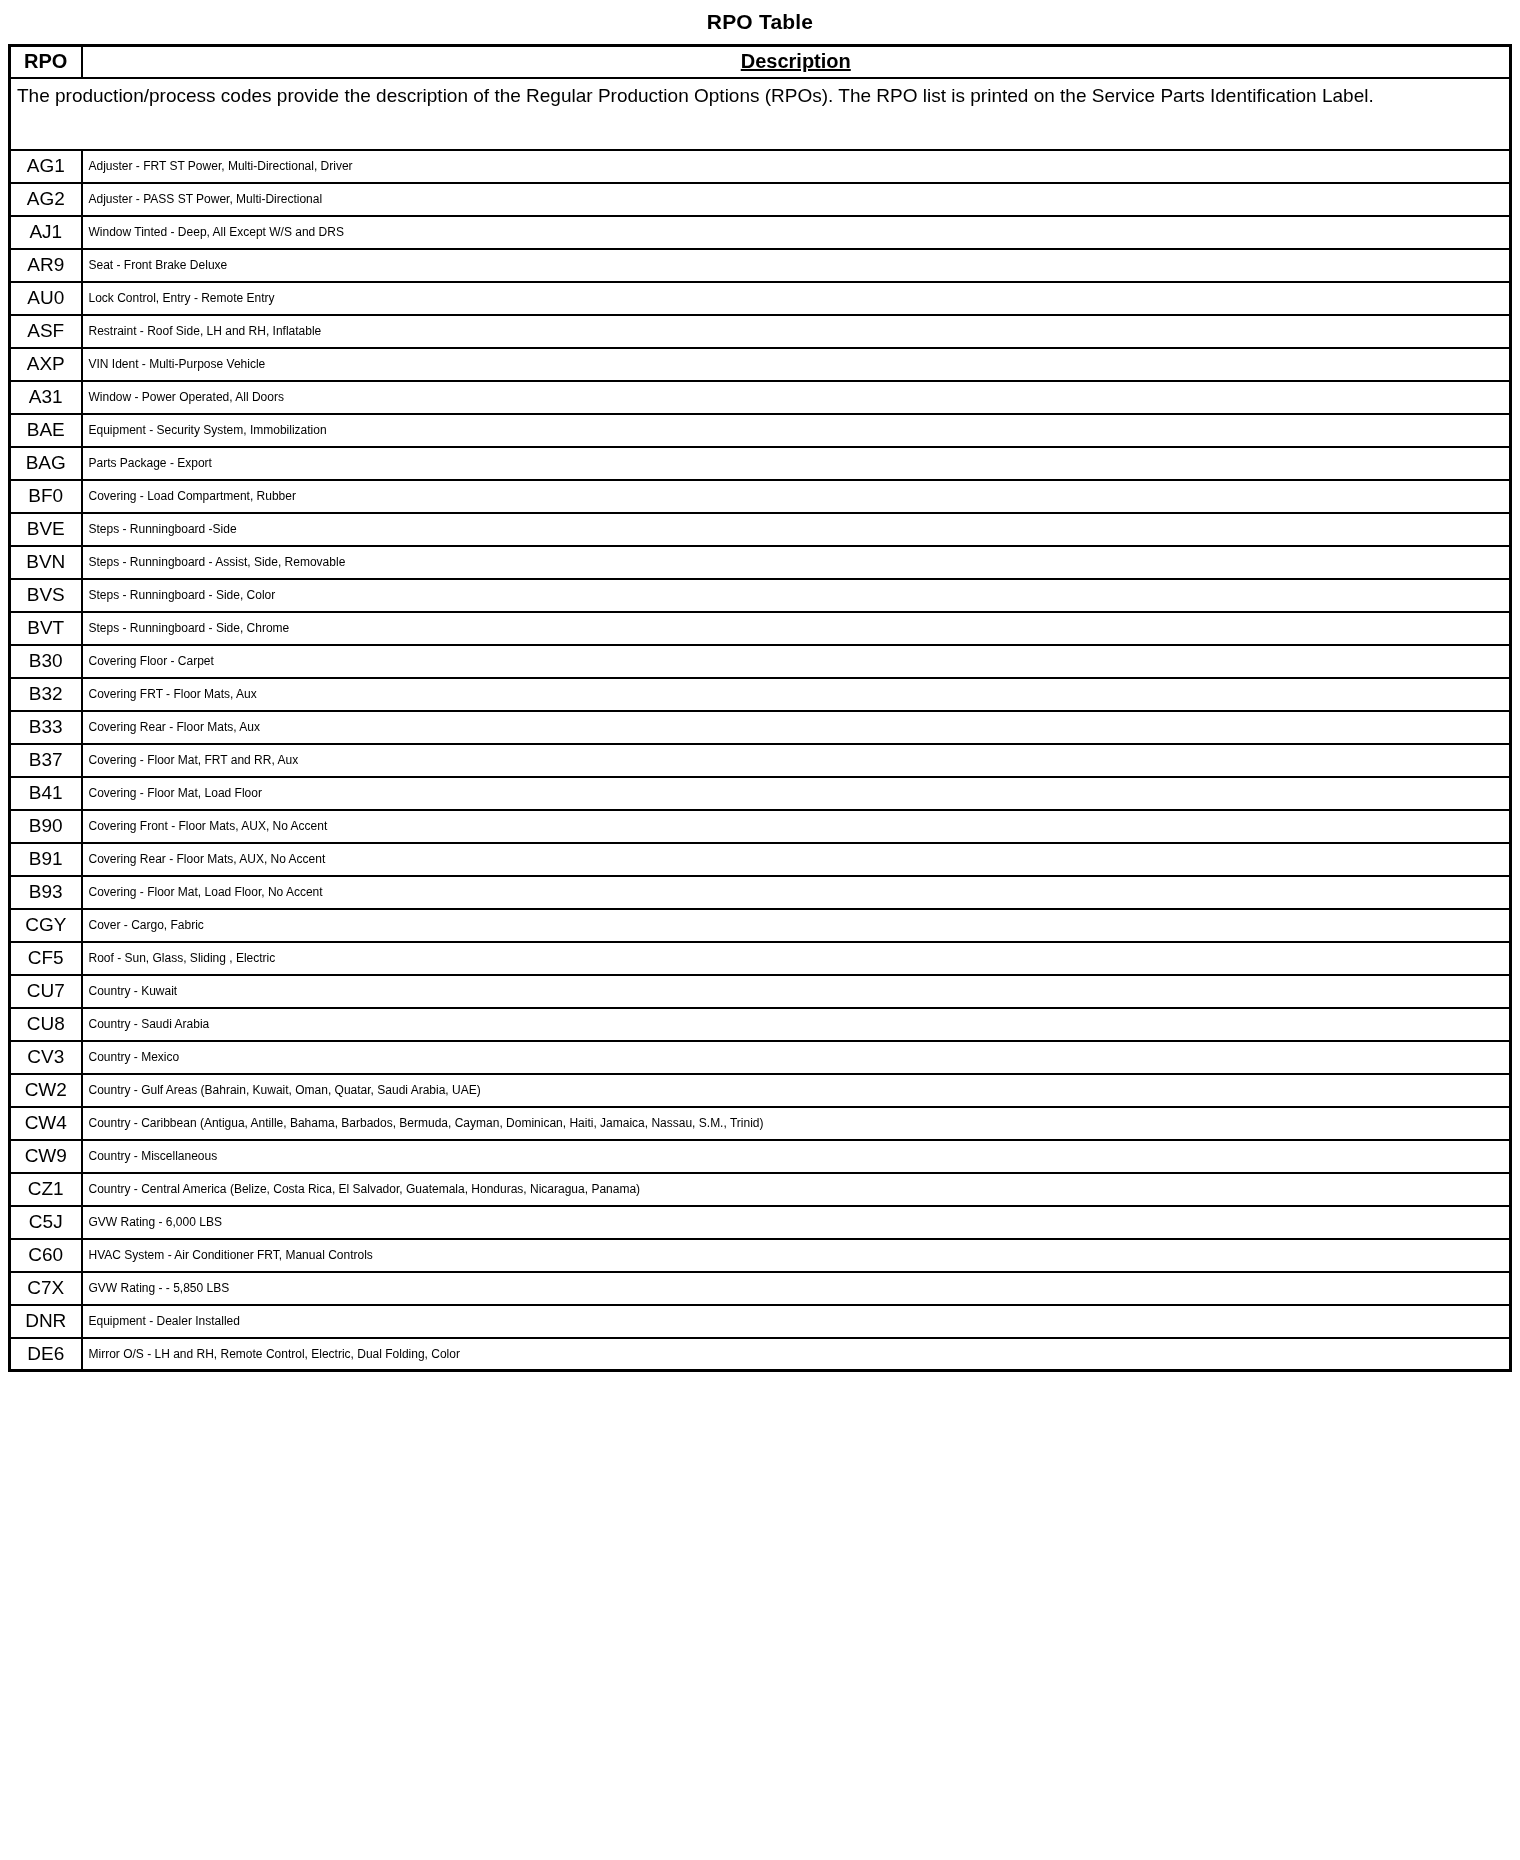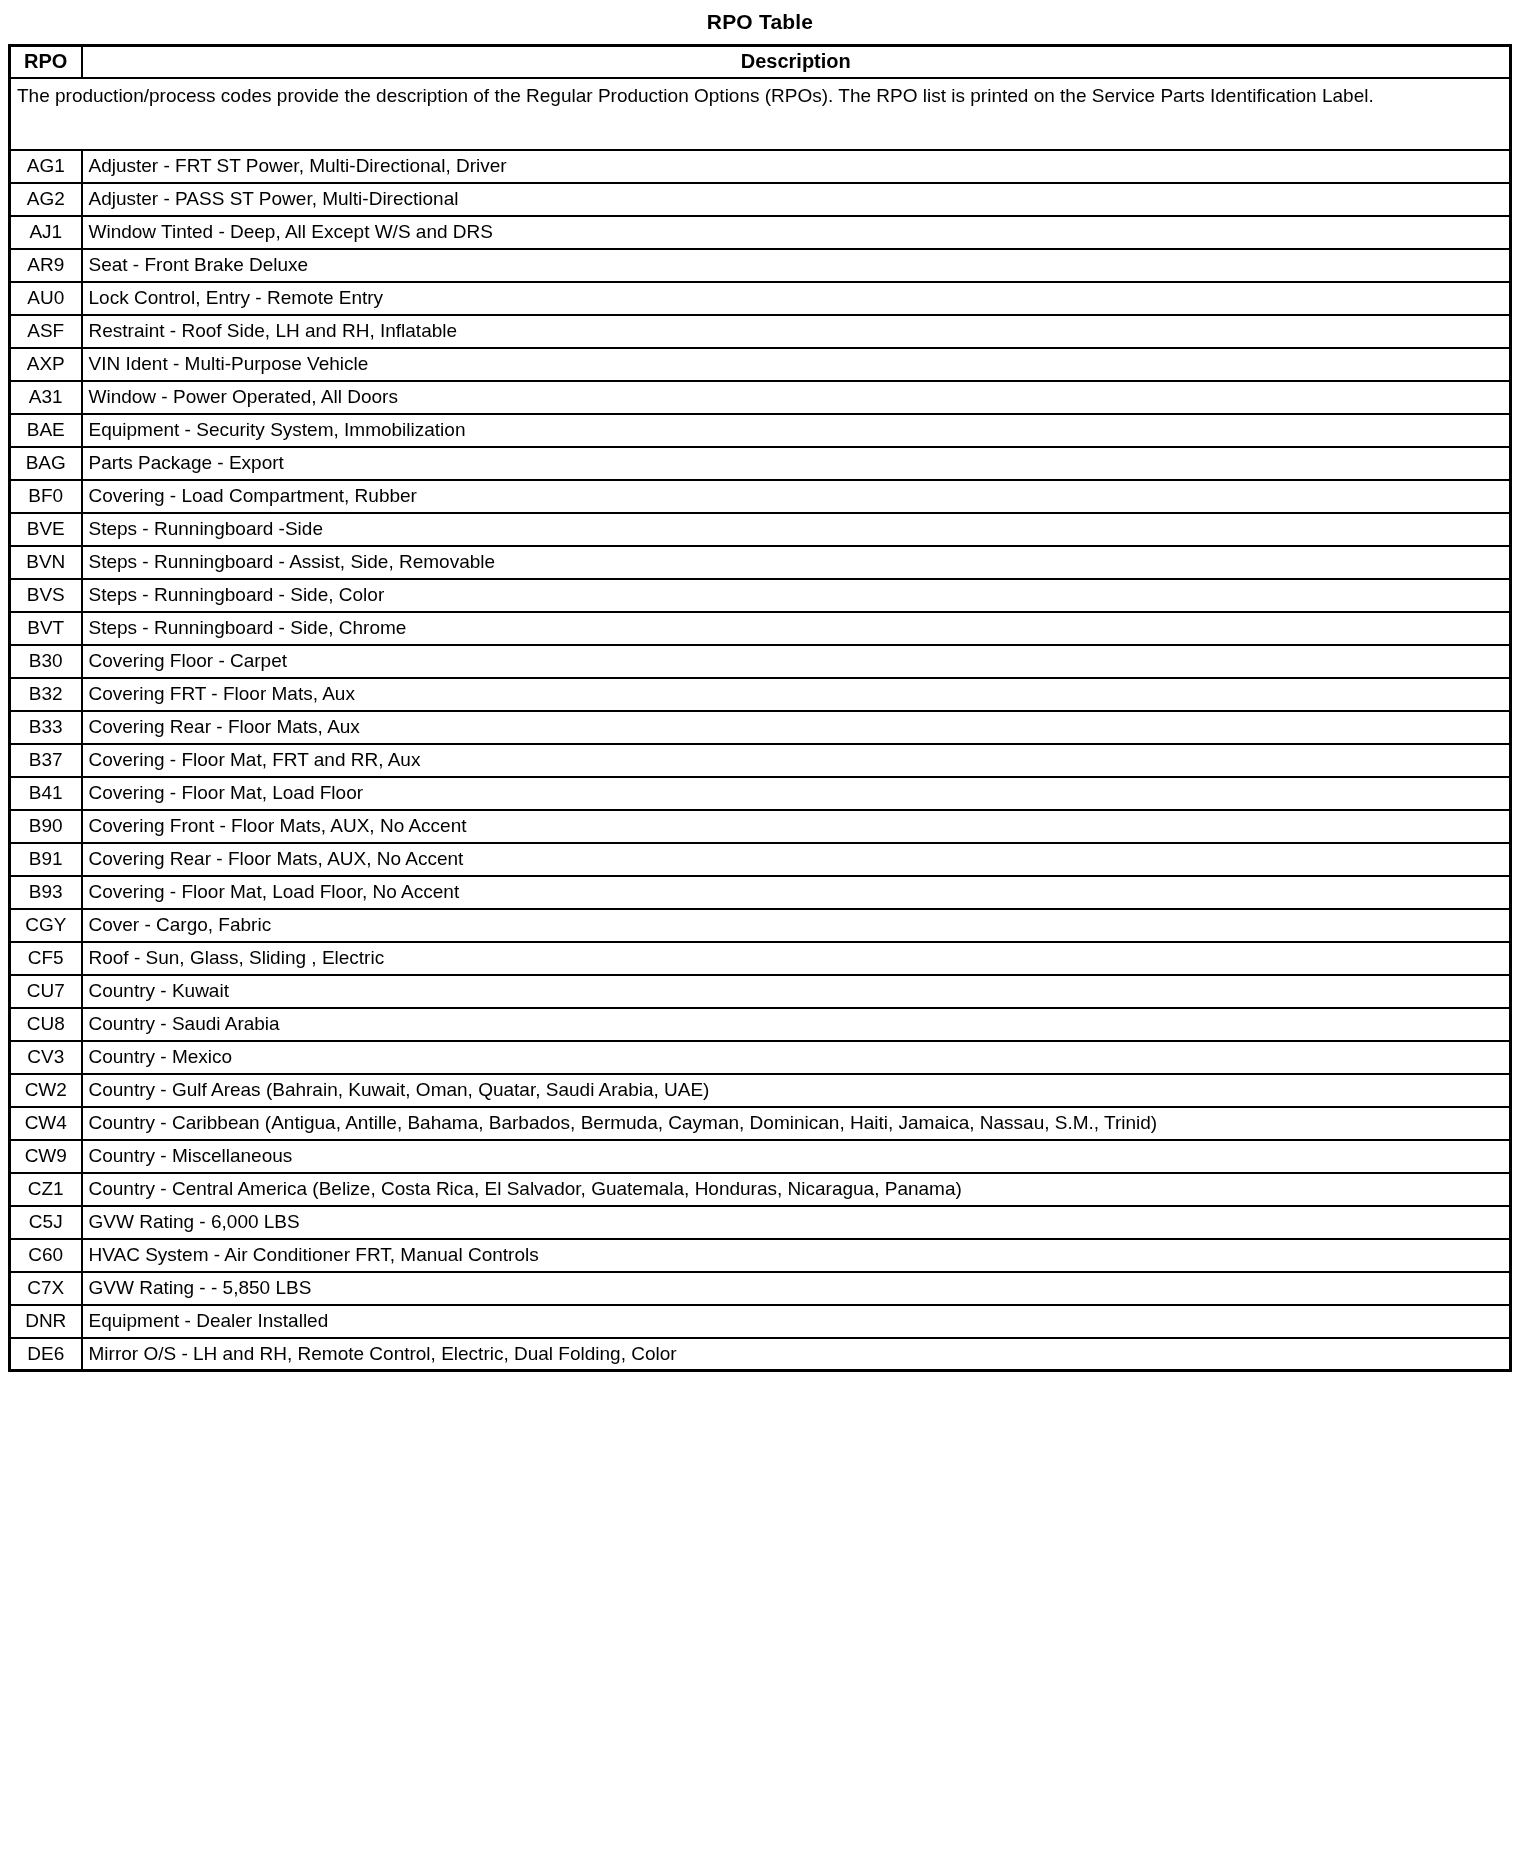--- a/index.html
+++ b/index.html
@@ -31,39 +31,39 @@
   }
   table.rpo-table { border-width: 3px; }
   col.col-code { width: 72px; }
   th {
     font-size: 20px;
     font-weight: bold;
     height: 32px;
     padding: 2px 4px;
   }
   th.rpo-head { text-align: center; }
-  th.desc-head { text-align: center; }
+  th.desc-head { text-align: center; text-decoration: underline; }
   td.note-cell {
     font-size: 19px;
     padding: 4px 6px 8px 6px;
     line-height: 1.35;
     height: 72px;
     vertical-align: top;
   }
   td.code-cell {
     text-align: center;
     font-size: 19px;
     height: 33px;
     padding: 1px 2px;
     vertical-align: middle;
     overflow: hidden;
     white-space: nowrap;
   }
   td.desc-cell {
-    font-size: 19px;
+    font-size: 12px;
     padding: 1px 4px 1px 6px;
     vertical-align: middle;
     overflow: hidden;
     white-space: nowrap;
   }
 </style>
 </head>
 <body>
 
 <div class="page">

